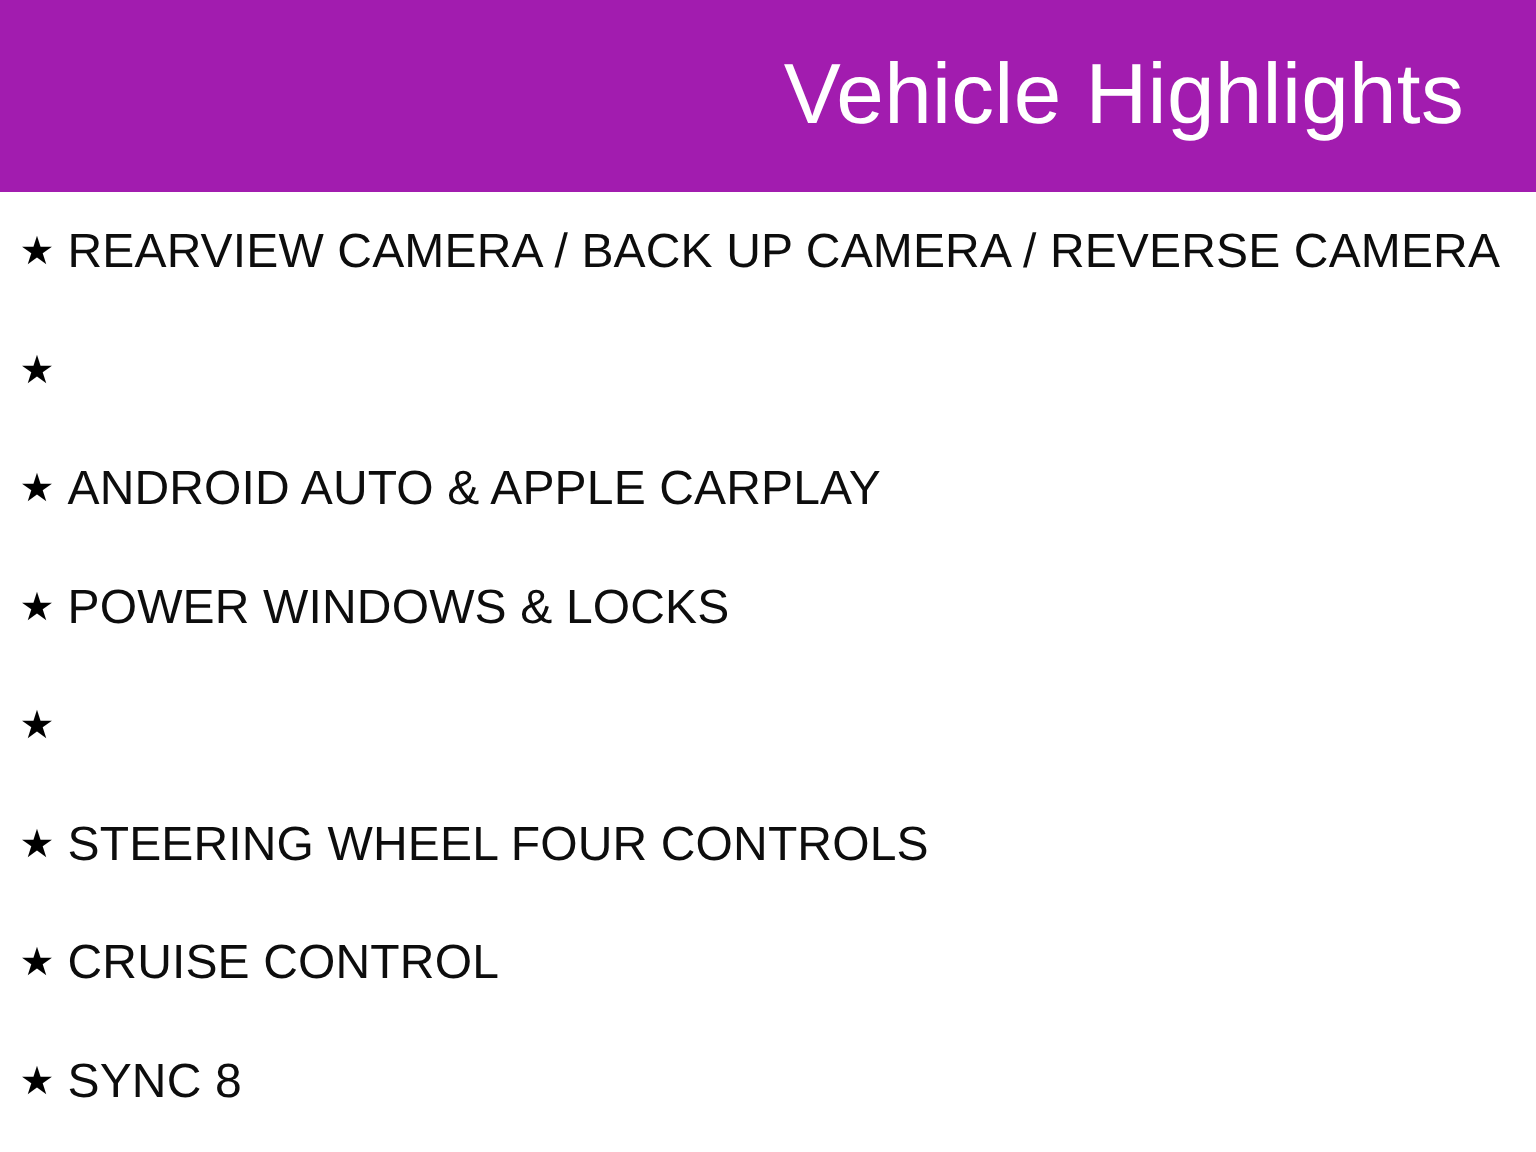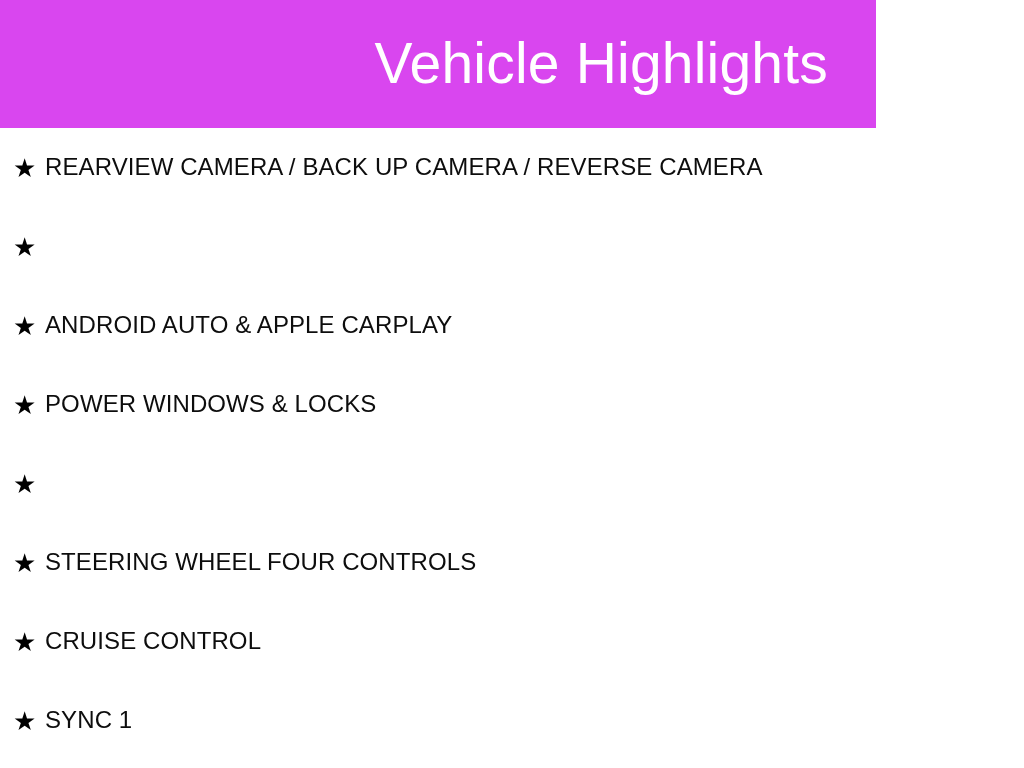--- a/index.html
+++ b/index.html
@@ -19,23 +19,23 @@
     width: 1024px;
     height: 768px;
     background: #ffffff;
     box-sizing: border-box;
   }
   
   .header-banner {
     position: absolute;
     top: 0;
     left: 0;
-    width: 876px;
+    width: 1024px;
     height: 128px;
-    background: #d946ef;
+    background: #a21caf;
     box-sizing: border-box;
   }
   .header-title {
     position: absolute;
     right: 48px;
     top: 50%;
     transform: translateY(-50%);
     margin: 0;
     color: #ffffff;
     font-family: "Liberation Sans", sans-serif;
@@ -69,21 +69,21 @@
     color: #000000;
     font-size: 26px;
     line-height: 1;
     text-align: left;
     font-family: "DejaVu Sans", sans-serif;
   }
   .highlight-text {
     flex: 1 1 auto;
     color: #0d0d0d;
     font-family: "Liberation Sans", sans-serif;
-    font-size: 24px;
+    font-size: 32px;
     font-weight: 400;
     line-height: 1.1;
     letter-spacing: 0.1px;
     white-space: nowrap;
   }
 </style>
 </head>
 <body>
 
 <div class="slide">
@@ -122,18 +122,18 @@
       <span class="highlight-text">STEERING WHEEL FOUR CONTROLS</span>
     </li>
 
     <li class="highlight-item">
       <span class="bullet-star">★</span>
       <span class="highlight-text">CRUISE CONTROL</span>
     </li>
 
     <li class="highlight-item">
       <span class="bullet-star">★</span>
-      <span class="highlight-text">SYNC 1</span>
+      <span class="highlight-text">SYNC 8</span>
     </li>
 
   </ul>
 
 </div>
 
 </body></html>

